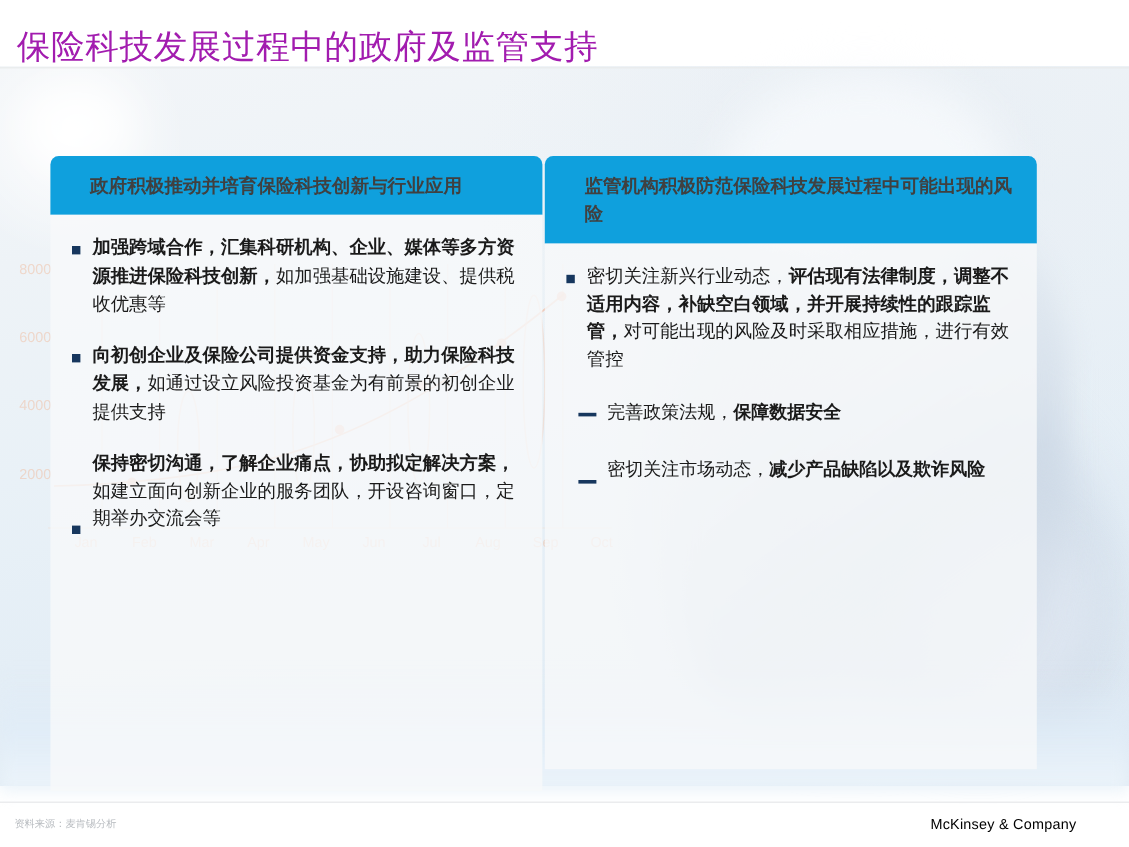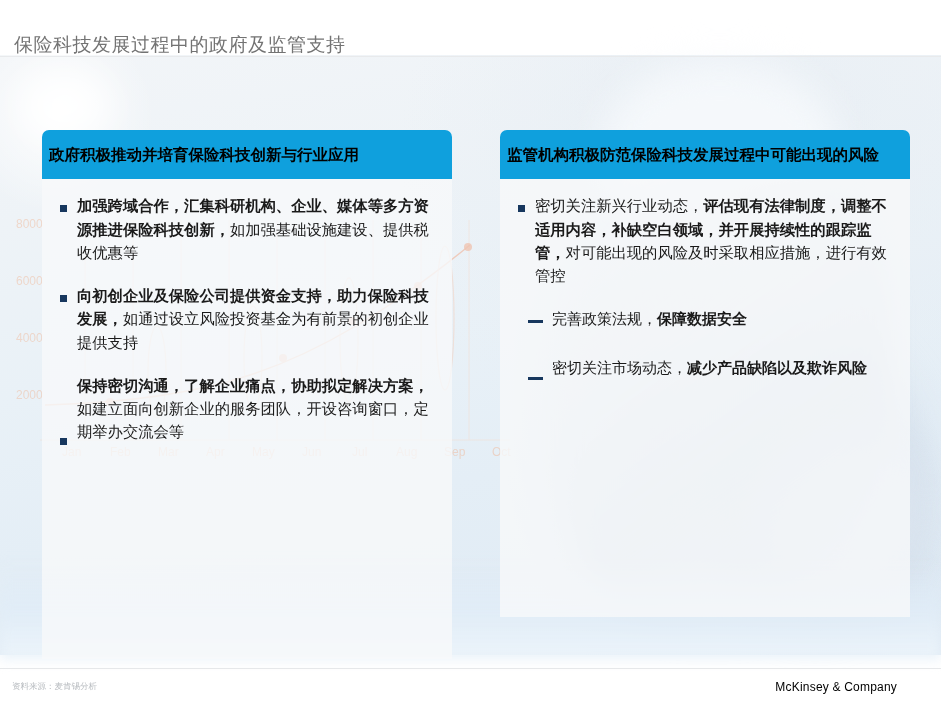--- a/index.html
+++ b/index.html
@@ -39,36 +39,35 @@
   }
 
   
   .bg-chart{position:absolute;left:0;top:190px;width:520px;height:270px;opacity:.55;}
   .bg-chart svg{width:100%;height:100%;}
   .bg-chart text{font-family:"Liberation Sans",sans-serif;fill:#f0b08c;}
 
   
   .title{
     position:absolute;left:14px;top:20px;
-    font-size:19px;color:#737373;letter-spacing:.5px;
+    font-size:28px;color:#a21caf;letter-spacing:.5px;
     font-family:"DejaVu Serif","Liberation Serif",serif;
     white-space:nowrap;
-    margin-top:12px;
   }
   .title-rule{position:absolute;left:0;top:56px;width:941px;height:1px;background:#e8eaec;}
 
   
   .col{position:absolute;top:130px;width:410px;}
   .col-left{left:42px;}
-  .col-right{left:500px;}
+  .col-right{left:454px;}
 
   .col-head{
-    background:#0fa0dd;color:#000000;
+    background:#0fa0dd;color:#404040;
     border-radius:7px 7px 0 0;
-    padding:13px 16px 13px 7px;
+    padding:13px 16px 13px 33px;
     font-size:15.5px;line-height:1.5;font-weight:bold;
     font-family:"DejaVu Serif","Liberation Serif",serif;
     min-height:48px;box-sizing:border-box;
   }
   .col-body{
     background:rgba(248,249,250,0.80);
     padding:16px 12px 22px 14px;
     box-sizing:border-box;
   }
   .col-left .col-body{height:480px;}

